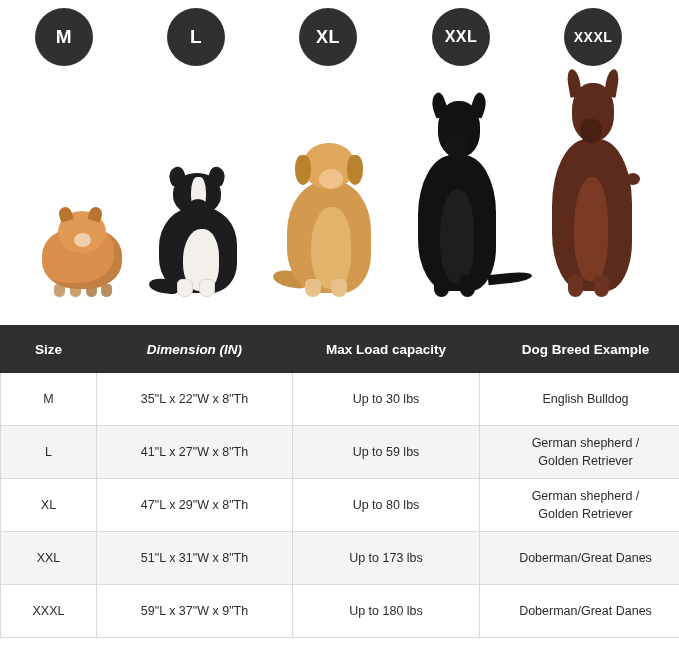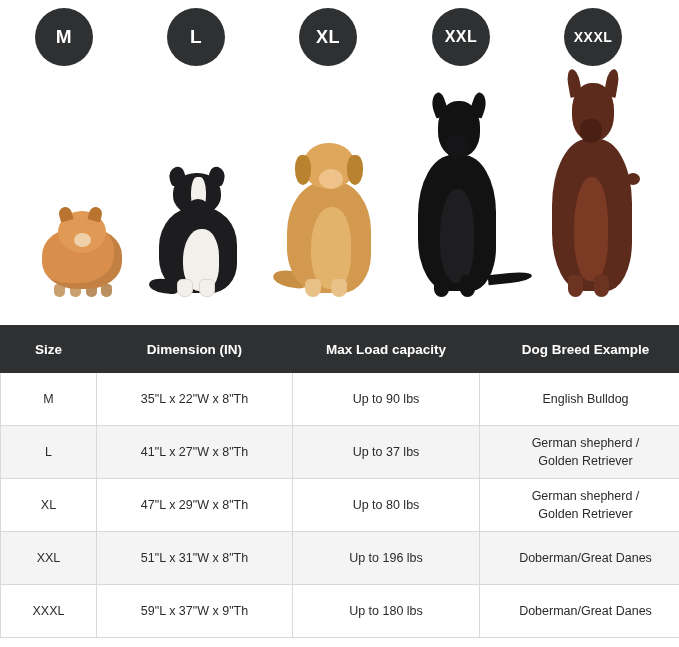--- a/index.html
+++ b/index.html
@@ -199,21 +199,21 @@
     font-size: 12.5px;
     color: #2b2b2b;
     line-height: 1.45;
     height: 50px;
     background: #ffffff;
   }
   .size-table tbody tr:nth-child(even) td {
     background: #f4f4f4;
   }
   .col-size { width: 93px; }
-  .col-dim { width: 193px; }
+  .col-dim { width: 193px; font-style: italic; }
   .col-load { width: 184px; margin-top: 15px; }
   .col-breed { width: 209px; }
   .cell-break { display: block; }
 </style>
 </head>
 <body>
 
 <div class="sheet">
 
   <div class="hero">
@@ -308,48 +308,48 @@
         <th class="col-size">Size</th>
         <th class="col-dim">Dimension (IN)</th>
         <th class="col-load">Max Load capacity</th>
         <th class="col-breed">Dog Breed Example</th>
       </tr>
     </thead>
     <tbody>
       <tr>
         <td>M</td>
         <td>35"L x 22"W x 8"Th</td>
-        <td>Up to 90 lbs</td>
+        <td>Up to 30 lbs</td>
         <td>
           <span class="cell-break">English Bulldog</span>
           <span class="cell-break"></span>
         </td>
       </tr>
       <tr>
         <td>L</td>
         <td>41"L x 27"W x 8"Th</td>
-        <td>Up to 37 lbs</td>
+        <td>Up to 59 lbs</td>
         <td>
           <span class="cell-break">German shepherd /</span>
           <span class="cell-break">Golden Retriever</span>
         </td>
       </tr>
       <tr>
         <td>XL</td>
         <td>47"L x 29"W x 8"Th</td>
         <td>Up to 80 lbs</td>
         <td>
           <span class="cell-break">German shepherd /</span>
           <span class="cell-break">Golden Retriever</span>
         </td>
       </tr>
       <tr>
         <td>XXL</td>
         <td>51"L x 31"W x 8"Th</td>
-        <td>Up to 196 lbs</td>
+        <td>Up to 173 lbs</td>
         <td>
           <span class="cell-break">Doberman/Great Danes</span>
           <span class="cell-break"></span>
         </td>
       </tr>
       <tr>
         <td>XXXL</td>
         <td>59"L x 37"W x 9"Th</td>
         <td>Up to 180 lbs</td>
         <td>

